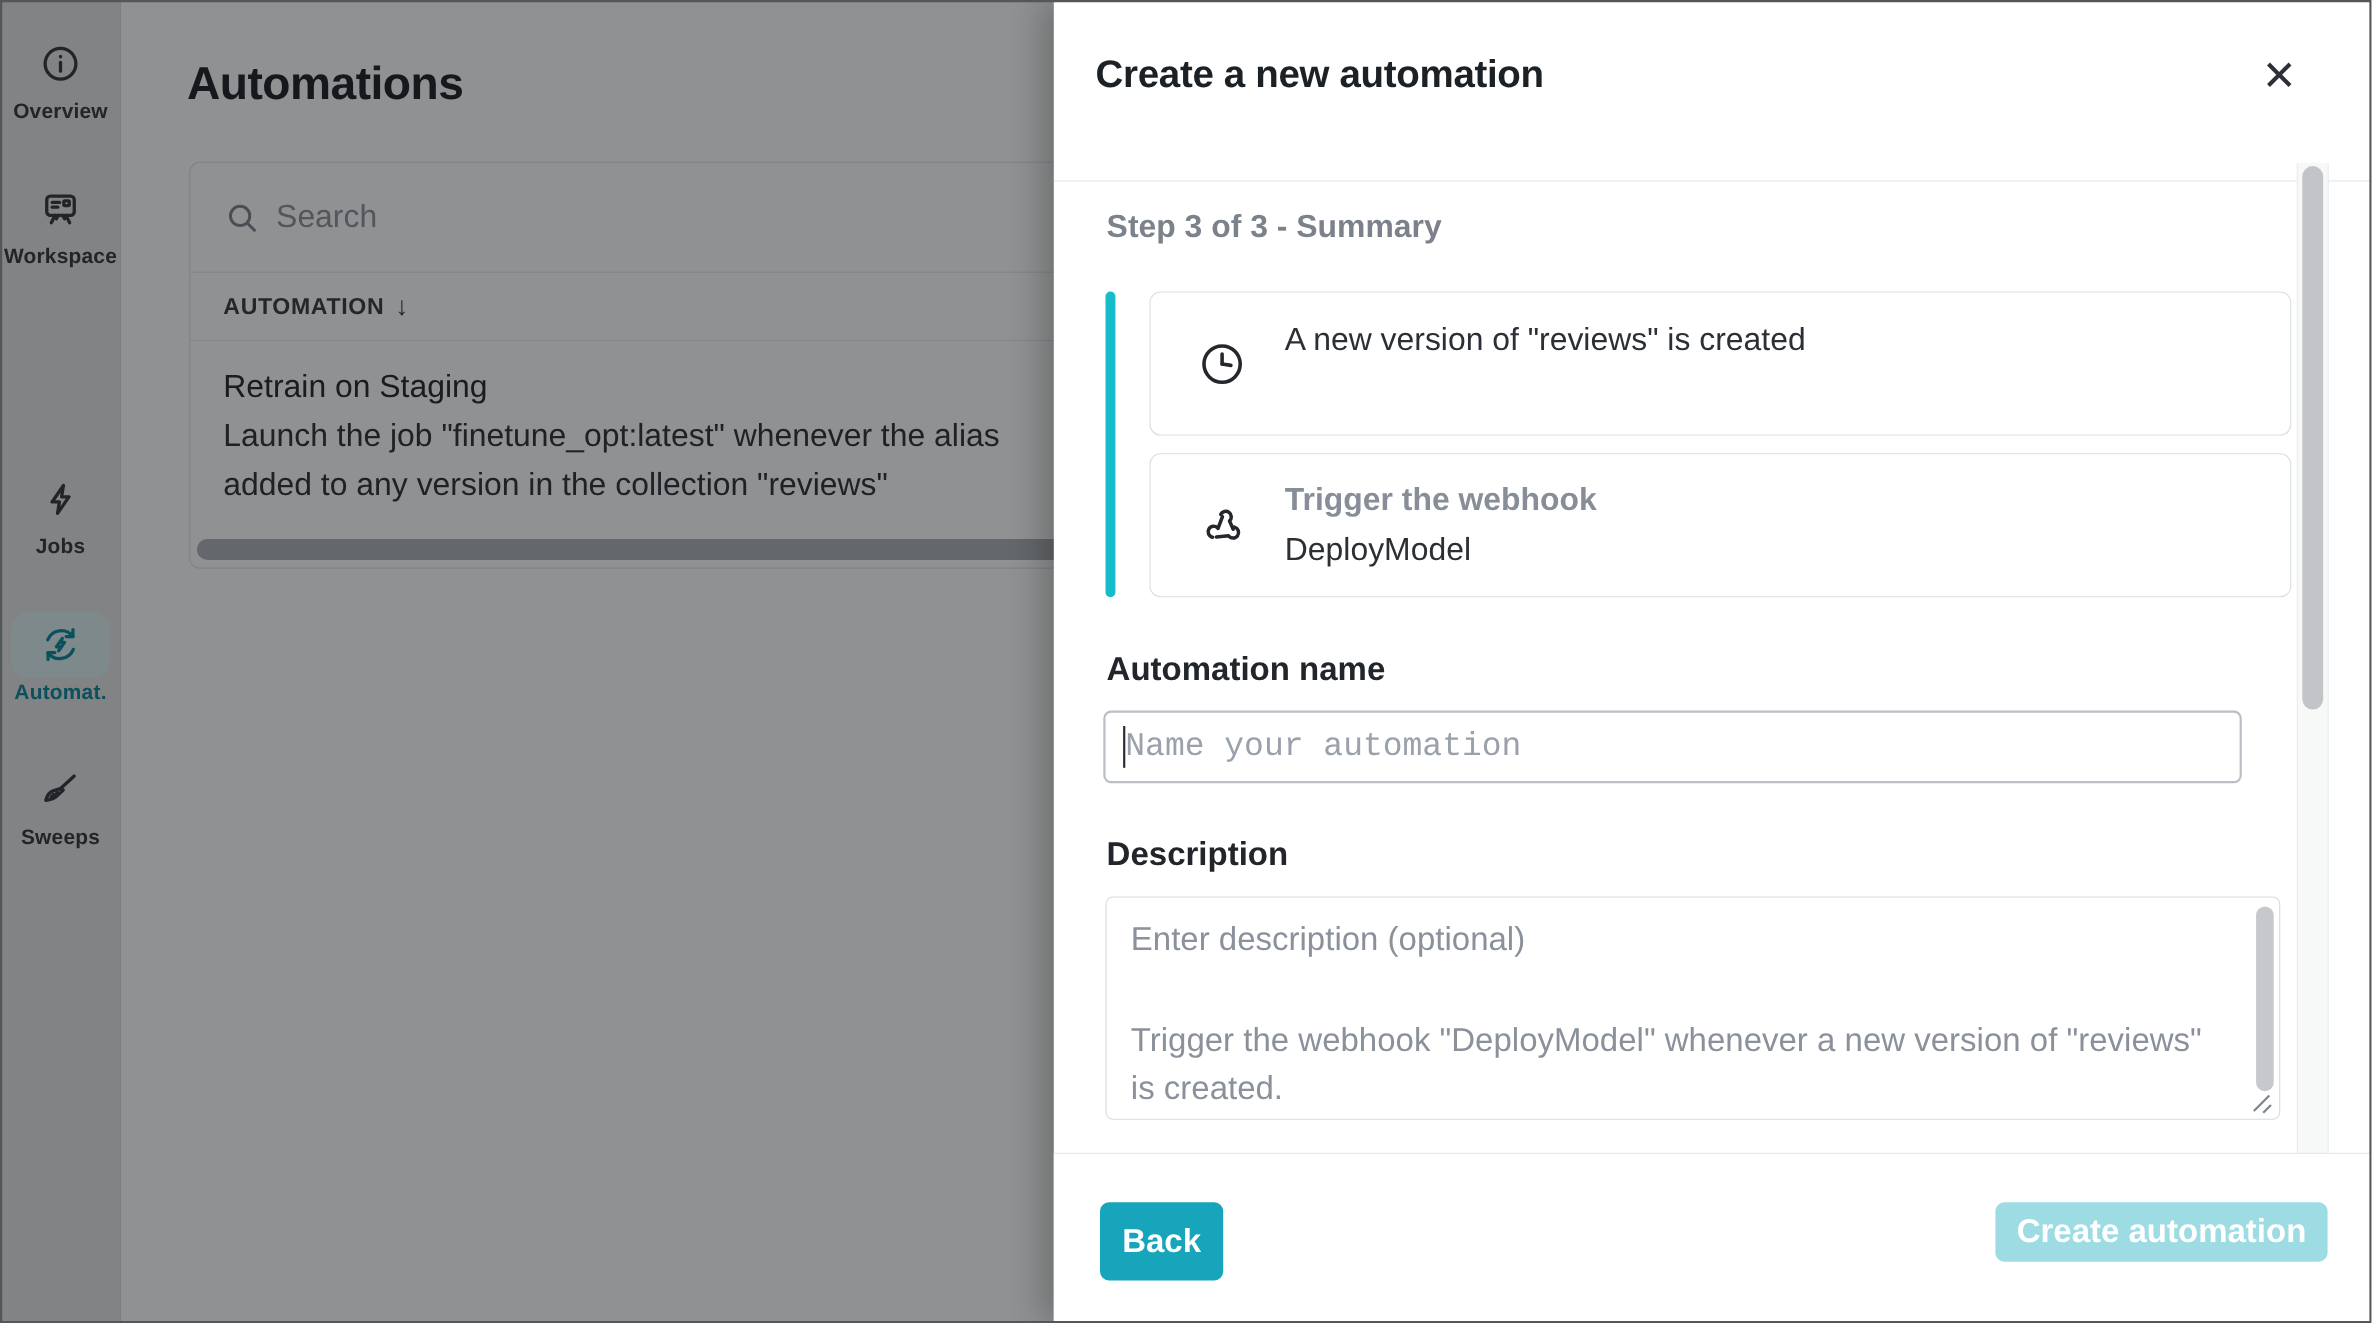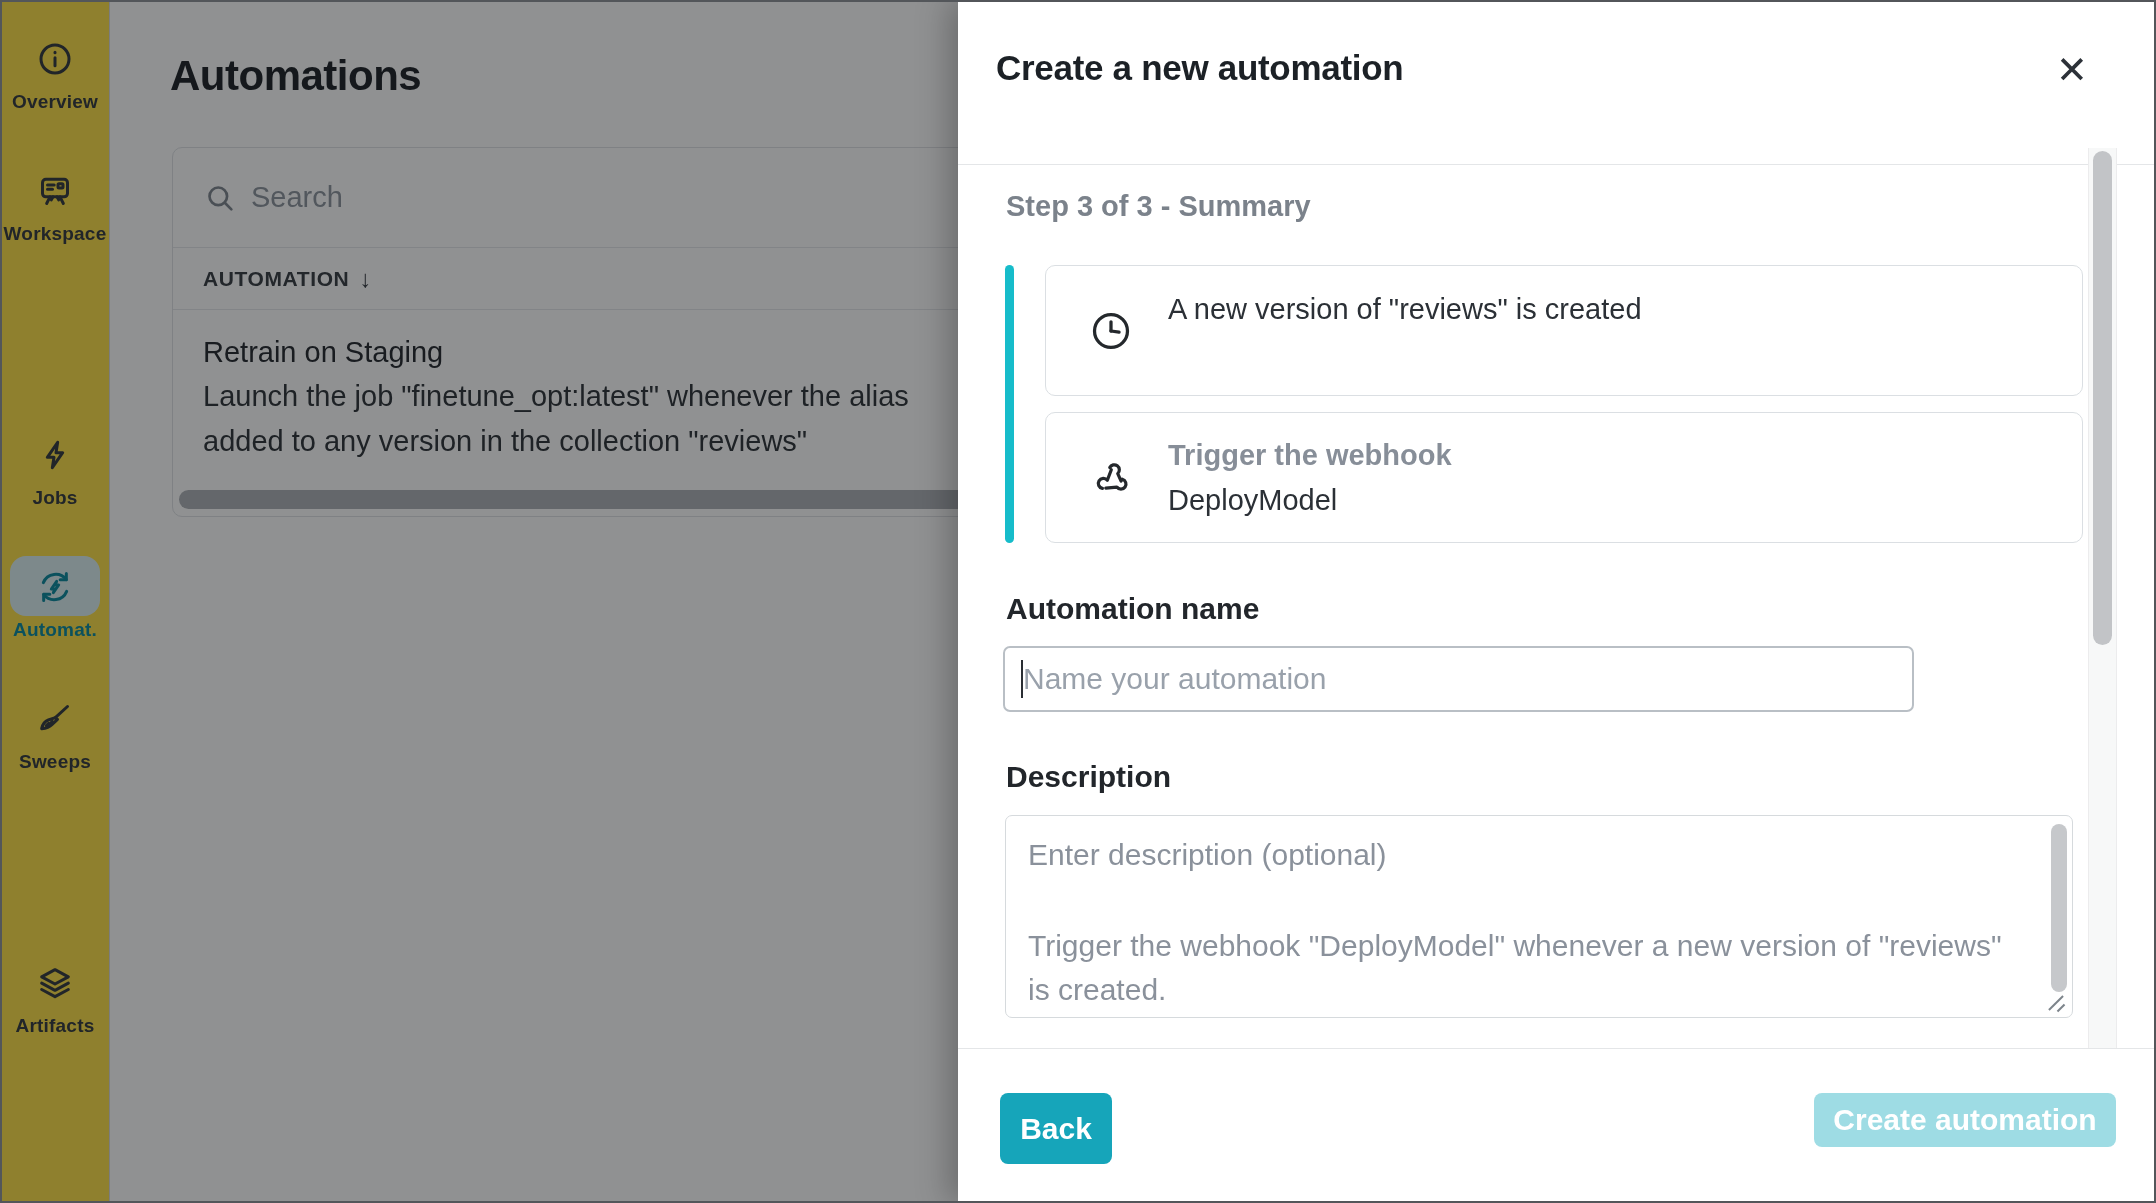--- a/index.html
+++ b/index.html
@@ -5,21 +5,21 @@
   * { margin:0; padding:0; box-sizing:border-box; }
   html,body { width:2156px; height:1203px; overflow:hidden; }
   body { font-family:"Liberation Sans", sans-serif; background:#ffffff; position:relative; color:#24282e; }
 
   
   .frame { position:absolute; inset:0; z-index:90; pointer-events:none;
            box-shadow: inset 0 0 0 2px #53565a; }
 
   
   .sidebar { position:absolute; left:0; top:0; width:110px; height:1203px;
-             background:#fde047; border-right:1px solid #d9dbdd; z-index:1; }
+             background:#e5e5e5; border-right:1px solid #d9dbdd; z-index:1; }
   .nav-item { position:absolute; left:0; width:110px; height:100px; text-align:center; cursor:pointer; }
   .nav-icon { display:block; margin:0 auto; width:90px; height:60px; line-height:60px; border-radius:16px; }
   .nav-icon svg { vertical-align:middle; }
   .nav-label { display:block; margin-top:3px; font-size:19px; font-weight:700; color:#33383d; letter-spacing:0.2px; }
   .nav-item.active .nav-icon { background:#ddf0f3; }
   .nav-item.active .nav-label { color:#0a8a9e; }
   .icon-stroke { fill:none; stroke:#33383d; stroke-width:1.8; stroke-linecap:round; stroke-linejoin:round; }
   .nav-item.active .icon-stroke { stroke:#0a8a9e; }
 
   
@@ -57,23 +57,23 @@
   .scard.c2 { top:412px; }
   .scard-icon { position:absolute; left:42px; top:50%; transform:translateY(-50%); width:46px; height:46px; color:#24282c; }
   .scard-text { position:absolute; left:122px; top:20px; }
   .scard-title { font-size:29px; font-weight:700; color:#878e98; line-height:44px; }
   .scard-value { font-size:29px; color:#2b3036; line-height:46px; }
 
   .field-label { position:absolute; left:48px; font-size:30px; font-weight:700; color:#22262b; }
   .lbl-name { top:592px; }
   .lbl-desc { top:760px; }
 
-  .name-input { position:absolute; left:45px; top:646px; width:911px; height:66px;
+  .name-input { position:absolute; left:45px; top:646px; width:1035px; height:66px;
                 border:2px solid #b9bfc5; border-radius:7px; background:#fff;
-                font-family:Liberation Sans, sans-serif; font-size:30px; color:#24282e; padding:0 18px; outline:none; }
+                font-family:Liberation Mono, monospace; font-size:30px; color:#24282e; padding:0 18px; outline:none; }
   .name-input::placeholder { color:#99a1ab; }
   .caret { position:absolute; left:63px; top:660px; width:2px; height:38px; background:#2a2e33; }
 
   .desc-box { position:absolute; left:47px; top:815px; width:1068px; height:203px;
               border:1px solid #d6dadd; border-radius:7px; background:#fff;padding-left:16px; }
   .desc-ph { position:absolute; left:22px; top:22px; font-size:30px; color:#8a919b; white-space:nowrap; }
   .desc-hint { position:absolute; left:22px; top:108px; width:1000px; font-size:30px; color:#8a919b; line-height:44px; }
   .ta-scroll { position:absolute; right:5px; top:8px; width:16px; height:172px; }
   .ta-thumb { width:16px; height:168px; border-radius:8px; background:#c6c8cb; }
   .resize-handle { position:absolute; right:6px; bottom:5px; width:22px; height:22px; }
@@ -161,32 +161,20 @@
         <path d="M12.2 11.2 L8 12.6 c-2.2.8-3.4 2.3-4 5.2 2.9-.3 4.7-1 6.3-2.6 l3.2-3 Z"></path>
         <line x1="8.2" y1="14.6" x2="6.8" y2="16"></line>
             <line x1="10.4" y1="13.4" x2="8.6" y2="15.4"></line>
       </g>
         </svg>
     </span>
     <span class="nav-label">Sweeps</span>
   </div>
 
 
-  <div class="nav-item" style="top:952px">
-    <span class="nav-icon">
-      <svg width="40" height="40" viewBox="0 0 24 24">
-          <g class="icon-stroke">
-        <path d="M12 4 L20 8.3 12 12.6 4 8.3 Z"></path>
-        <path d="M4 12.1 L12 16.4 20 12.1"></path>
-        <path d="M4 15.9 L12 20.2 20 15.9"></path>
-      </g>
-        </svg>
-    </span>
-    <span class="nav-label">Artifacts</span>
-  </div>
 </aside>
 
 <h1 class="page-title">Automations</h1>
 
 <section class="table-card">
   <div class="search-row">
     <svg width="34" height="34" viewBox="0 0 24 24">
       <g fill="none" stroke="#7e868e" stroke-width="1.9" stroke-linecap="round">
         <circle cx="10.8" cy="10.8" r="6.2"></circle>
           <line x1="15.4" y1="15.4" x2="20" y2="20"></line>

